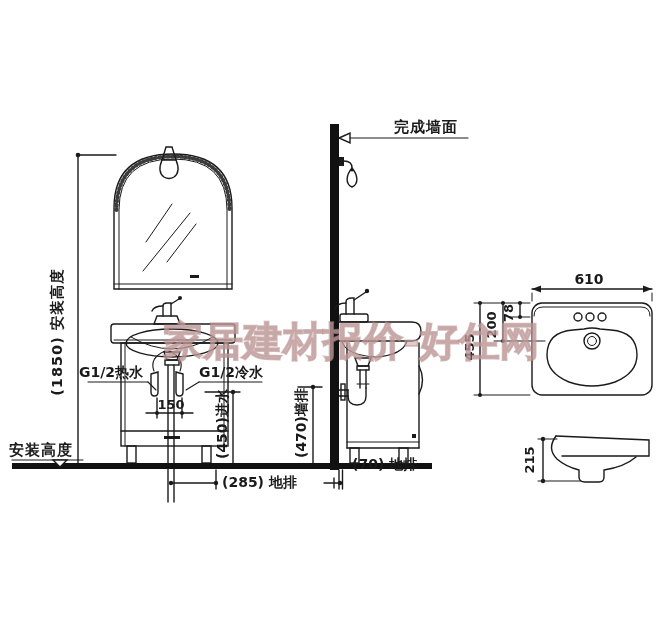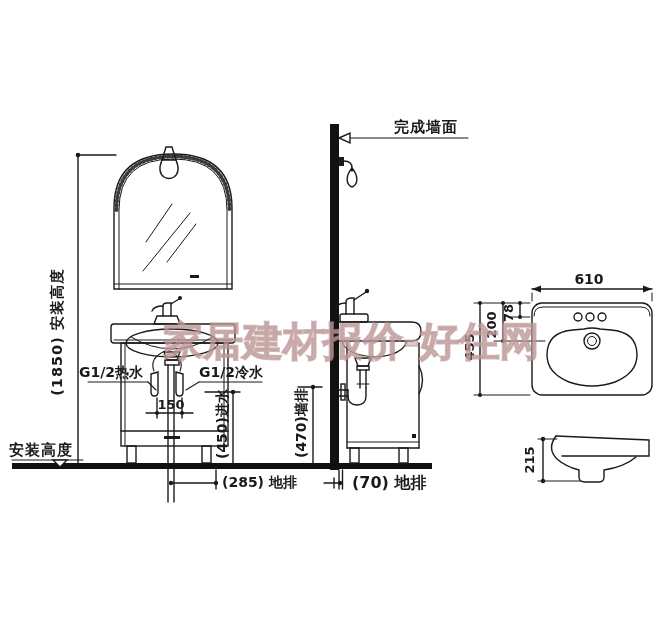--- a/index.html
+++ b/index.html
@@ -231,21 +231,21 @@
   <div class="lbl c" style="left:231px;top:372px;font-size:14px;">G1/2冷水</div>
 
   <div class="lbl num c" style="left:171px;top:404px;">150</div>
 
   <div class="lbl v" style="left:222px;top:424px;font-size:14px;">(450)进水</div>
 
   <div class="lbl v" style="left:301px;top:423px;font-size:14px;">(470)墙排</div>
 
   <div class="lbl" style="left:222px;top:475px;font-size:14px;text-align:center;">(285) 地排</div>
 
-  <div class="lbl" style="left:352px;top:475px;font-size:16px;text-align:center;">(70) 地排</div>
+  <div class="lbl" style="left:352px;top:457px;font-size:14px;text-align:center;">(70) 地排</div>
 
   <div class="lbl num c" style="left:589px;top:279px;font-size:14px;">610</div>
 
   <div class="lbl num v" style="left:508px;top:313px;">78</div>
 
   <div class="lbl num v" style="left:491px;top:325px;">200</div>
 
   <div class="lbl num v" style="left:469px;top:347px;">455</div>
 
   <div class="lbl num v" style="left:529px;top:460px;">215</div>

